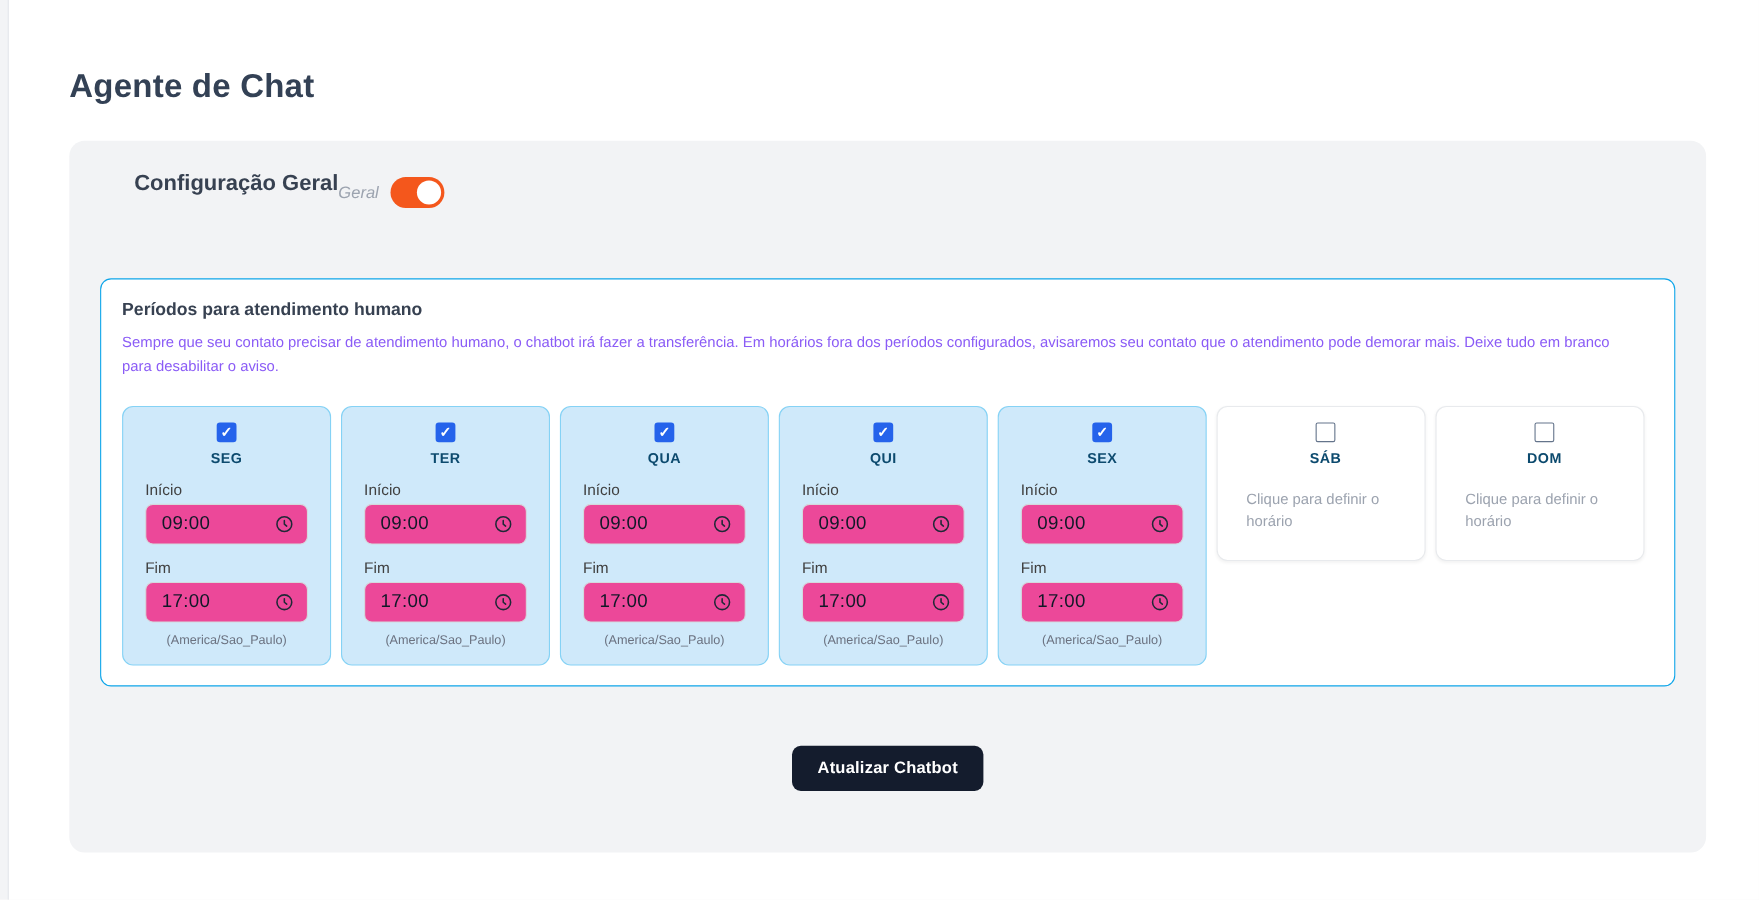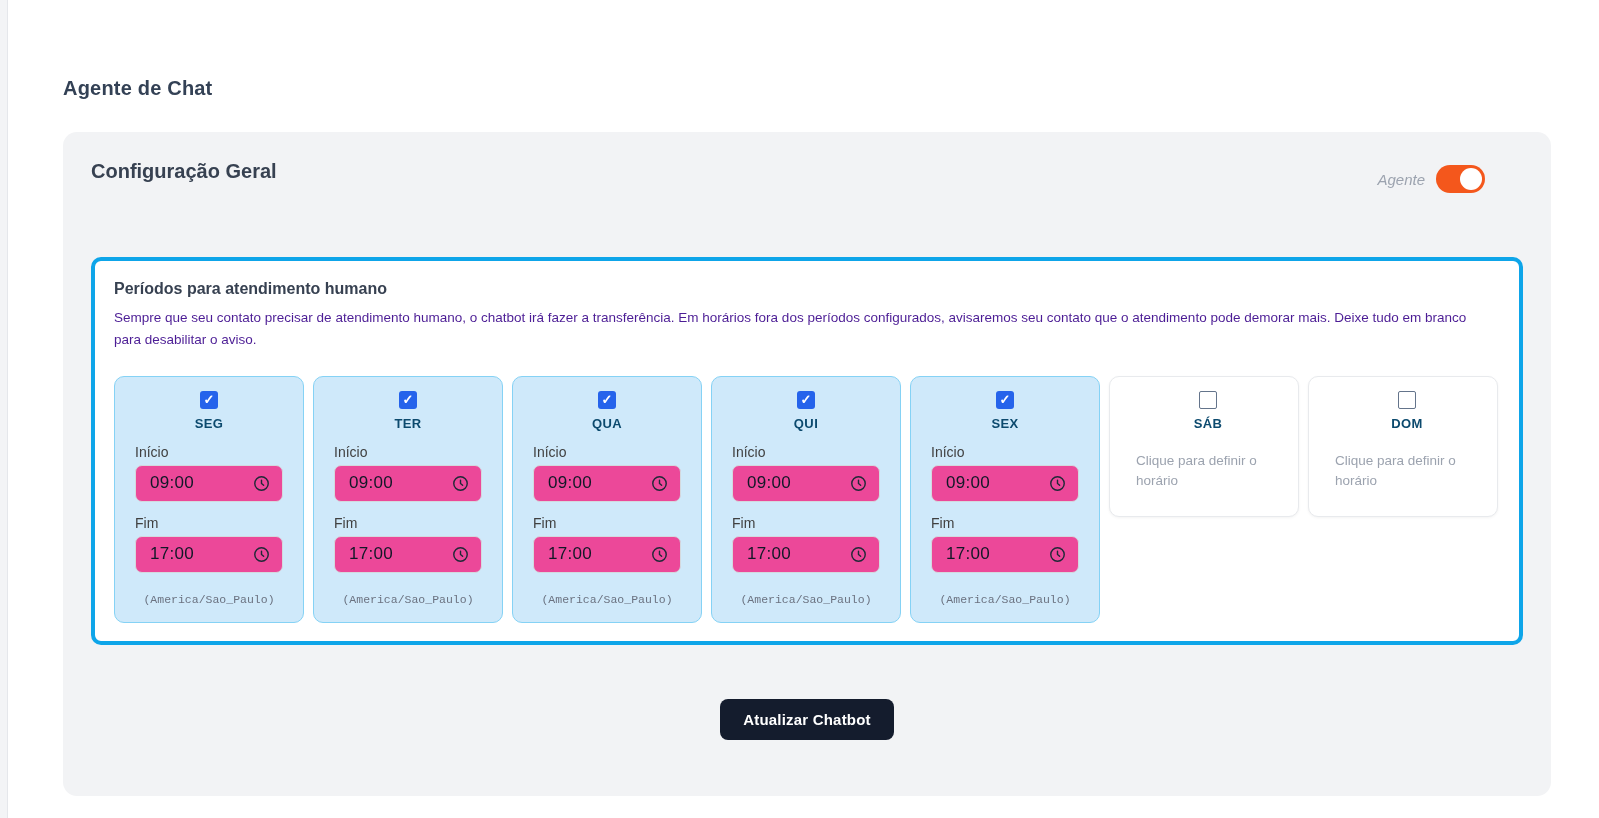--- a/index.html
+++ b/index.html
@@ -10,28 +10,28 @@
     color: #374151;
     position: relative;
   }
   
   .left-strip {
     position: absolute; left: 0; top: 0; bottom: 0; width: 8px;
     background: #f3f4f6; border-right: 1px solid #e5e7eb;
   }
   .main { padding: 62px 51px 0 63px; }
   .page-title {
-    font-size: 20px; font-weight: 700; color: #334155;
-    letter-spacing: .2px; margin-bottom: 32px; margin-top: 15px;
+    font-size: 30px; font-weight: 700; color: #334155;
+    letter-spacing: .2px; margin-bottom: 32px;
   }
   .config-card {
     background: var(--card-bg); border-radius: 14px;
     padding: 28px 28px 56px 28px; width: 1488px;
   }
-  .card-head { display: flex; align-items: flex-start; justify-content: space-between; }
+  .card-head { display: flex; align-items: flex-start; justify-content: flex-start; margin-left: 31px; }
   .card-title { font-size: 20px; font-weight: 700; color: #374151; }
   .active-wrap { display: flex; align-items: center; gap: 11px; margin-top: 5px; padding-right: 38px; }
   .active-label { font-size: 15px; font-style: italic; color: #9ca3af; }
   .toggle-on {
     width: 49px; height: 28px; border-radius: 14px; background: var(--accent-orange);
     position: relative; cursor: pointer; flex: none;
   }
   .toggle-on .knob {
     position: absolute; right: 3px; top: 3px; width: 22px; height: 22px;
     border-radius: 50%; background: #ffffff;
@@ -47,26 +47,26 @@
   .toggle-off {
     width: 34px; height: 22px; border-radius: 11px; background: #ffffff;
     border: 1px solid #e5e7eb; box-shadow: 0 1px 2px rgba(0,0,0,.08);
     position: relative; cursor: pointer; margin-top: 2px;
   }
   .toggle-off .knob {
     position: absolute; left: 2px; top: 2px; width: 16px; height: 16px;
     border-radius: 50%; background: #ffffff; box-shadow: 0 1px 2px rgba(0,0,0,.12);
   }
   .periods-card {
-    background: #ffffff; border: 4px solid #0ea5e9; border-radius: 10px;
+    background: #ffffff; border: 1px solid #0ea5e9; border-radius: 10px;
     margin-top: 38px; padding: 19px 19px 18px 19px; width: 1432px;
   }
   .periods-title { font-size: 16px; font-weight: 700; color: #374151; }
   .periods-desc {
-    font-size: 13.5px; color: #4c1d95; line-height: 1.65;
+    font-size: 13.5px; color: #8b5cf6; line-height: 1.65;
     margin-top: 9px; max-width: 1370px;
   }
   .days-row { display: flex; gap: 9px; margin-top: 24px; align-items: flex-start; }
   .day-card {
     width: 190px; flex: none; border-radius: 10px;
     display: flex; flex-direction: column; align-items: center;
   }
   .day-card.active {
     background: var(--day-active-bg); border: 1px solid var(--day-active-border);
     padding: 14px 20px 16px 20px; min-height: 220px;
@@ -91,21 +91,21 @@
     align-self: flex-start; font-size: 14px; color: #404040;
     margin-top: 13px; margin-bottom: 5px;
   }
   .time-box {
     width: 100%; height: 37px; background: #ec4899; border: 1px solid #d4d9de;
     border-radius: 7px; display: flex; align-items: center; justify-content: space-between;
     padding: 0 12px 0 14px; cursor: pointer;
   }
   .time-text { font-size: 17px; color: #111827; letter-spacing: .3px; }
   .clock-icon { flex: none; display: flex; }
-  .tz-note { font-size: 11.5px; color: #6b7280; margin-top: 20px; font-family: Liberation Mono, monospace; }
+  .tz-note { font-size: 11.5px; color: #6b7280; margin-top: 10px; }
   .empty-hint {
     font-size: 13.5px; color: #9ca3af; text-align: left;
     line-height: 1.55; margin-top: 20px; max-width: 150px;
   }
   .submit-row { display: flex; justify-content: center; margin-top: 54px; align-items: center; }
   .submit-btn {
     background: var(--button-bg); color: #ffffff; border: none; cursor: pointer;
     font-family: inherit; font-size: 15px; font-weight: 700;
     padding: 12px 23px; border-radius: 8px; letter-spacing: .2px;
   }
@@ -115,21 +115,21 @@
 
 <div class="left-strip"></div>
 
 <div class="main">
   <h1 class="page-title">Agente de Chat</h1>
 
   <section class="config-card">
     <div class="card-head">
       <h2 class="card-title">Configuração Geral</h2>
       <div class="active-wrap">
-        <span class="active-label">Agente</span>
+        <span class="active-label">Geral</span>
         <div class="toggle-on">
           <div class="knob"></div>
         </div>
       </div>
     </div>
 
     <div class="fields-row">
     </div>
 
     <div class="periods-card">

